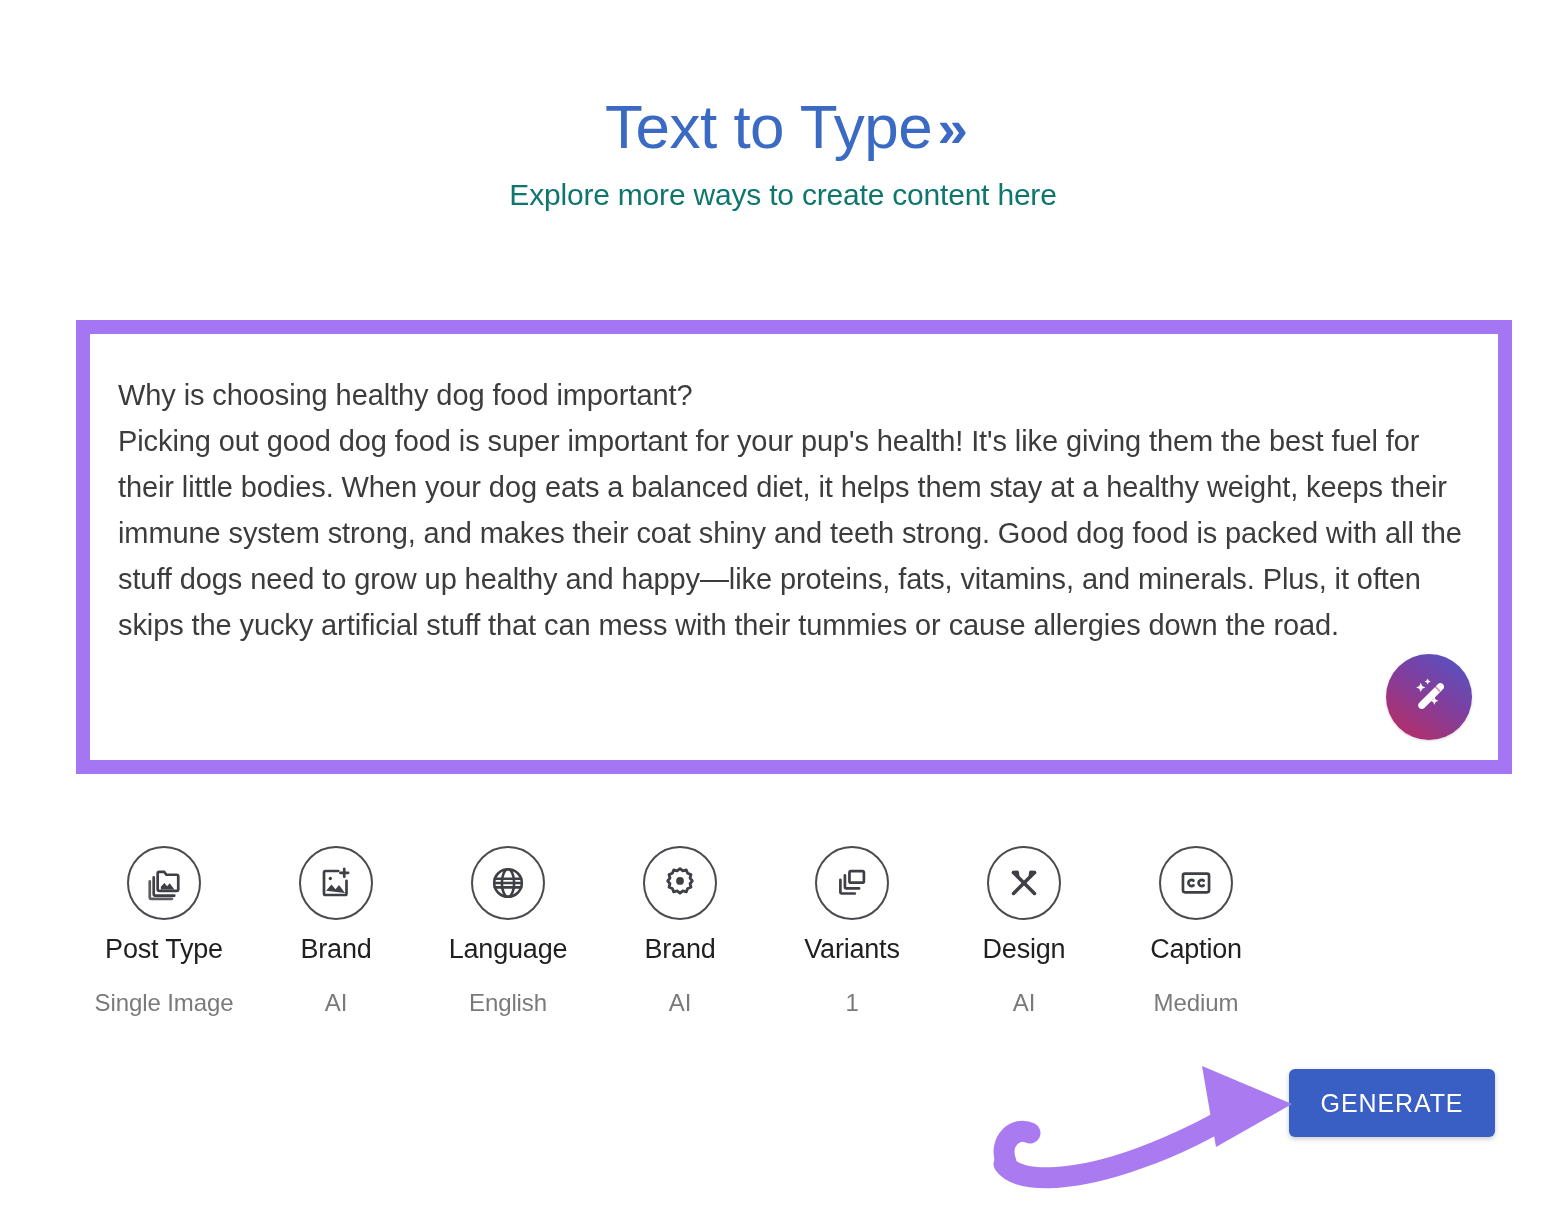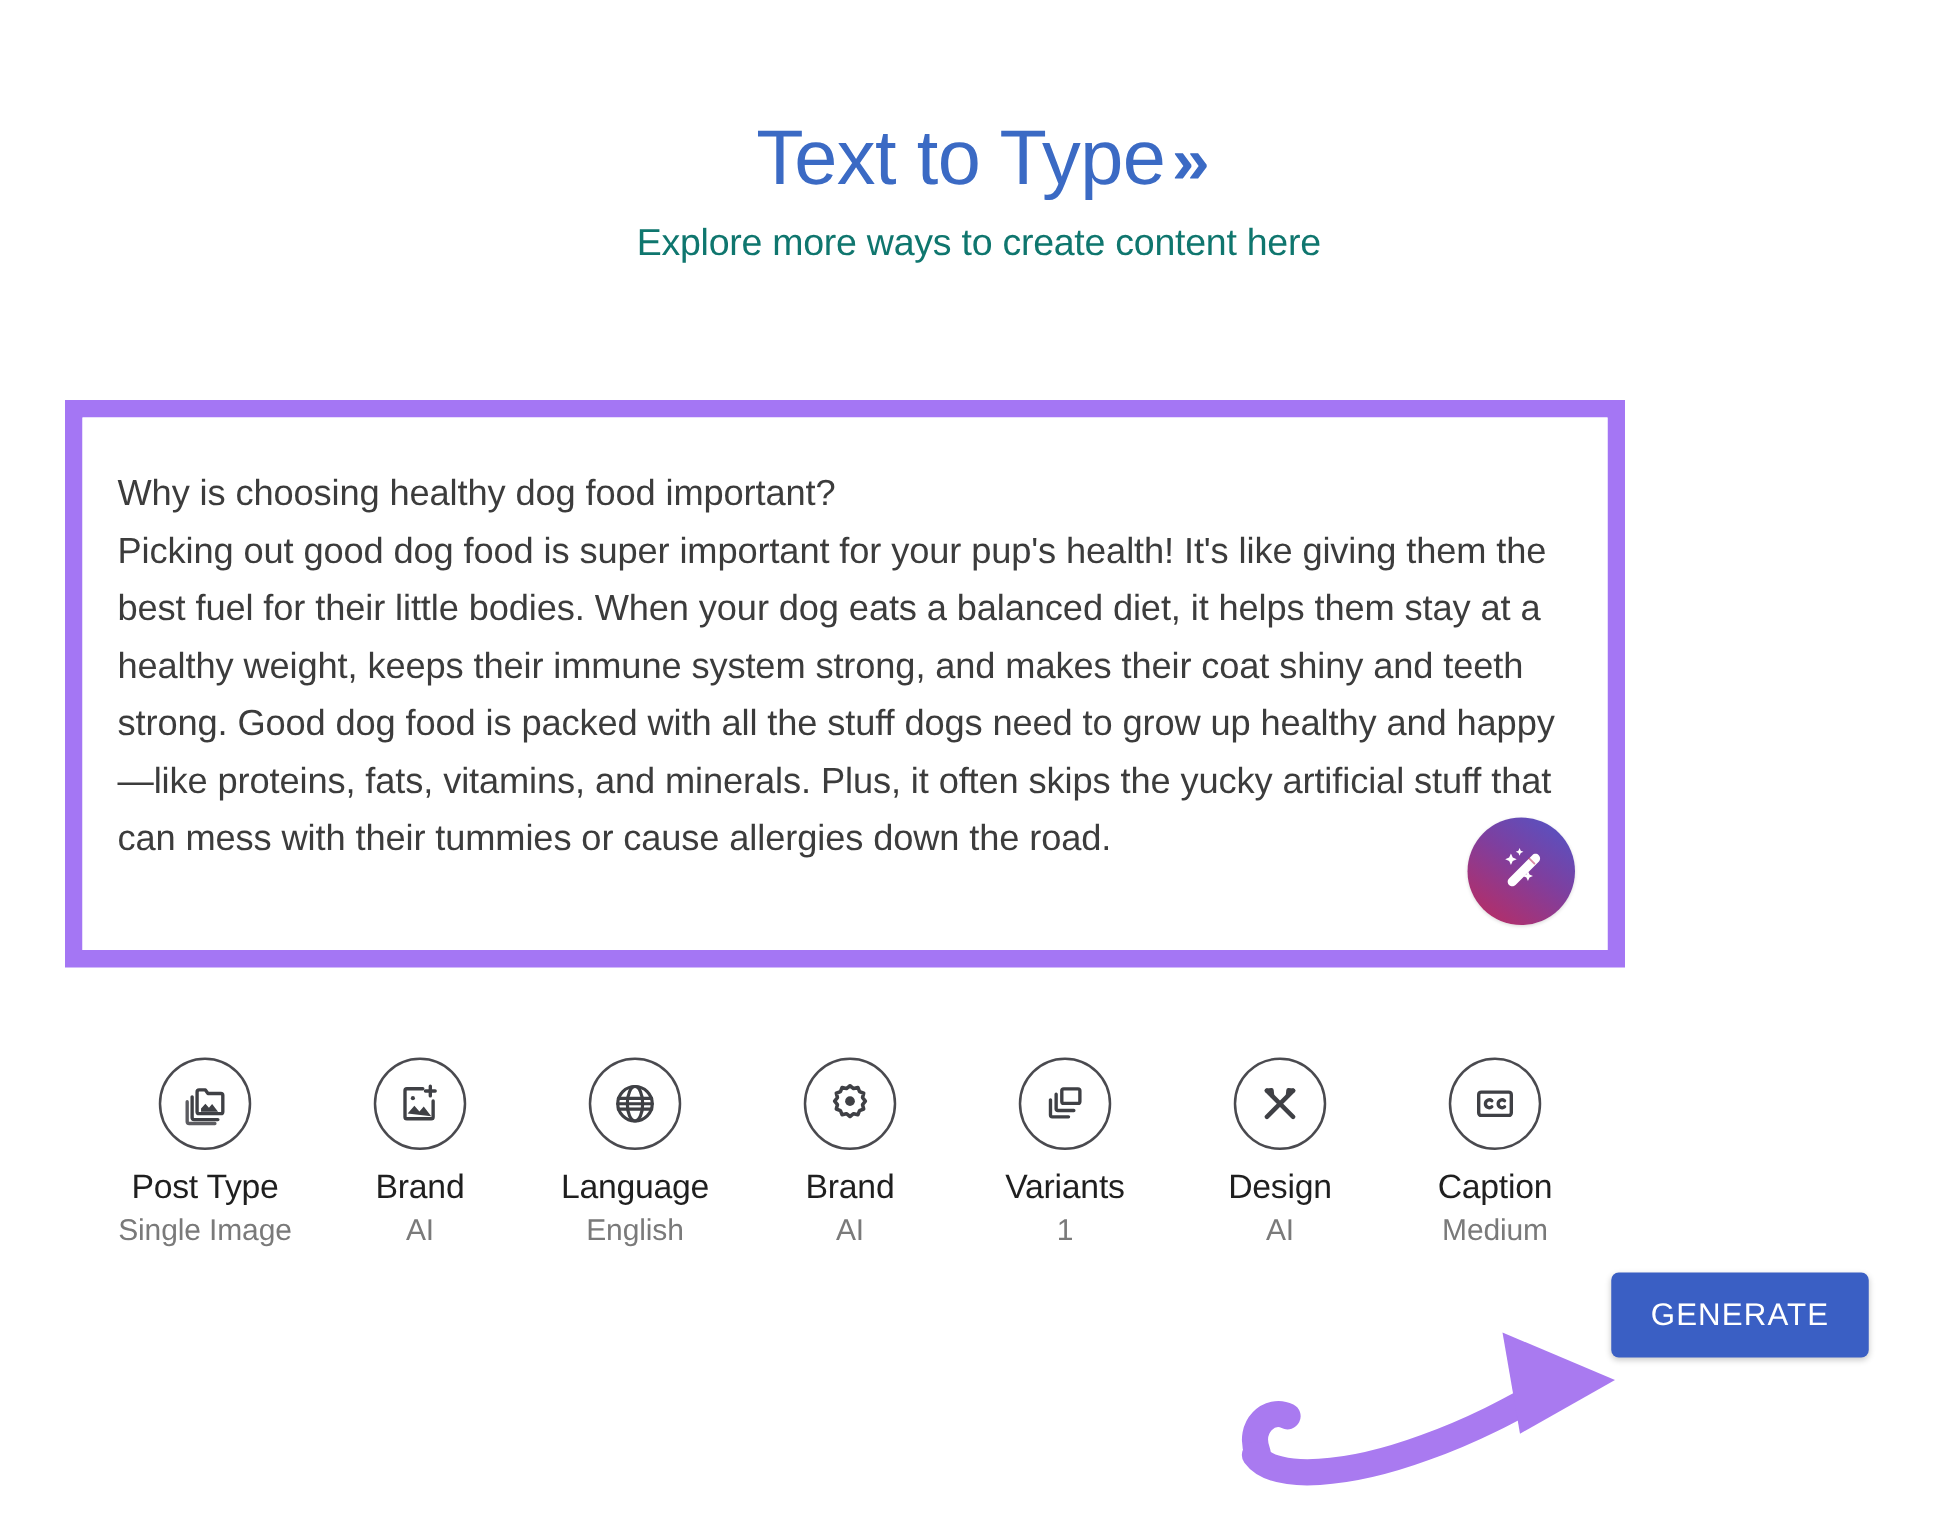--- a/index.html
+++ b/index.html
@@ -46,23 +46,23 @@
     margin-top: 20px;
     font-size: 30px;
     color: #0f766e;
     font-weight: 400;
     letter-spacing: -0.2px;
   }
 
   
   .editor-outer {
     position: absolute;
-    left: 52px;
+    left: 76px;
     top: 320px;
-    width: 1248px;
+    width: 1436px;
     height: 454px;
     border: 14px solid #a476f4;
     box-sizing: border-box;
     background: #ffffff;
   }
   .editor-inner {
     position: relative;
     width: 100%;
     height: 100%;
     background: #ffffff;
@@ -124,33 +124,33 @@
   .option-circle svg { display: block; }
   .option-label {
     margin-top: 14px;
     font-size: 27px;
     color: #1f1f1f;
     font-weight: 400;
     letter-spacing: -0.2px;
     line-height: 1.15;
   }
   .option-value {
-    margin-top: 6px;
+    margin-top: 24px;
     font-size: 24px;
     color: #7a7a7a;
     font-weight: 400;
     letter-spacing: -0.1px;
     line-height: 1.15;
   }
 
   
   .generate-btn {
     position: absolute;
     left: 1289px;
-    top: 1018px;
+    top: 1069px;
     width: 206px;
     height: 68px;
     background: #3a5fc4;
     color: #ffffff;
     border: none;
     border-radius: 6px;
     font-family: "Liberation Sans", sans-serif;
     font-size: 25px;
     letter-spacing: 0.9px;
     cursor: pointer;

